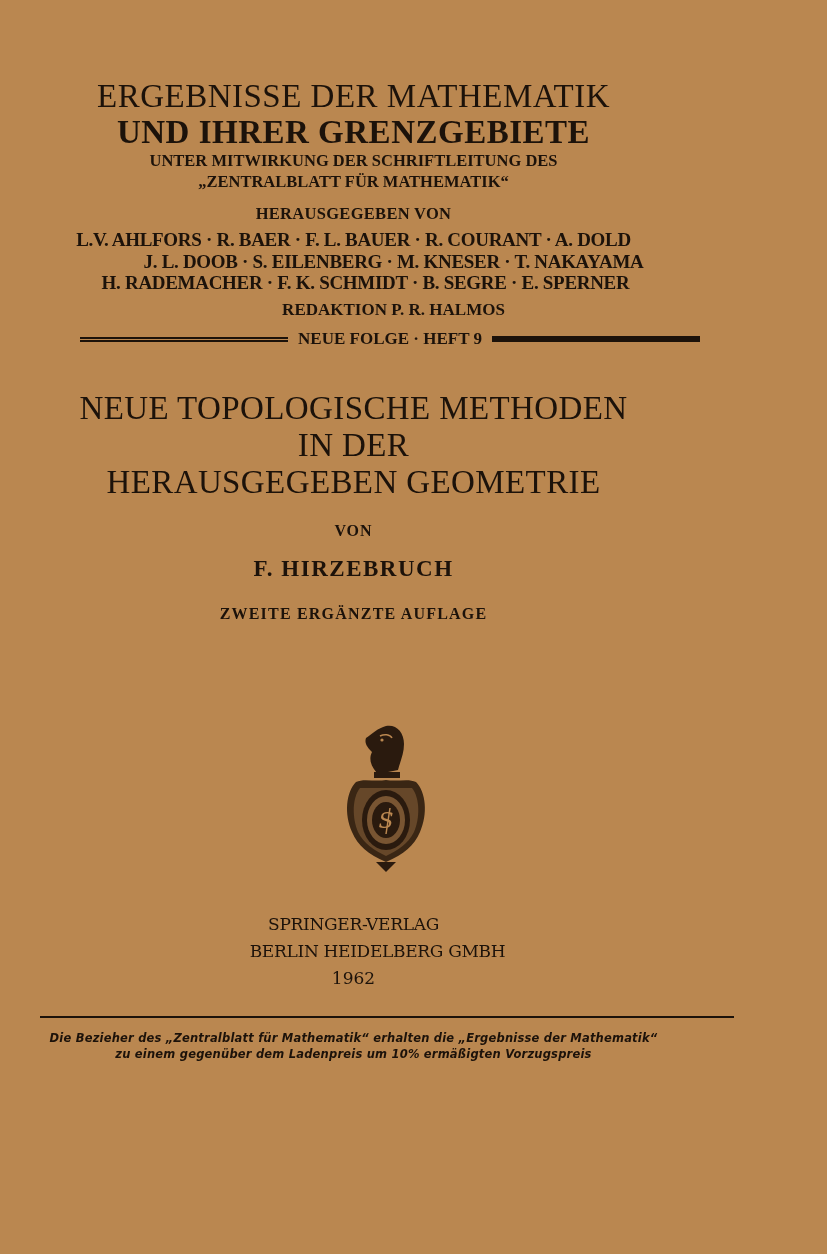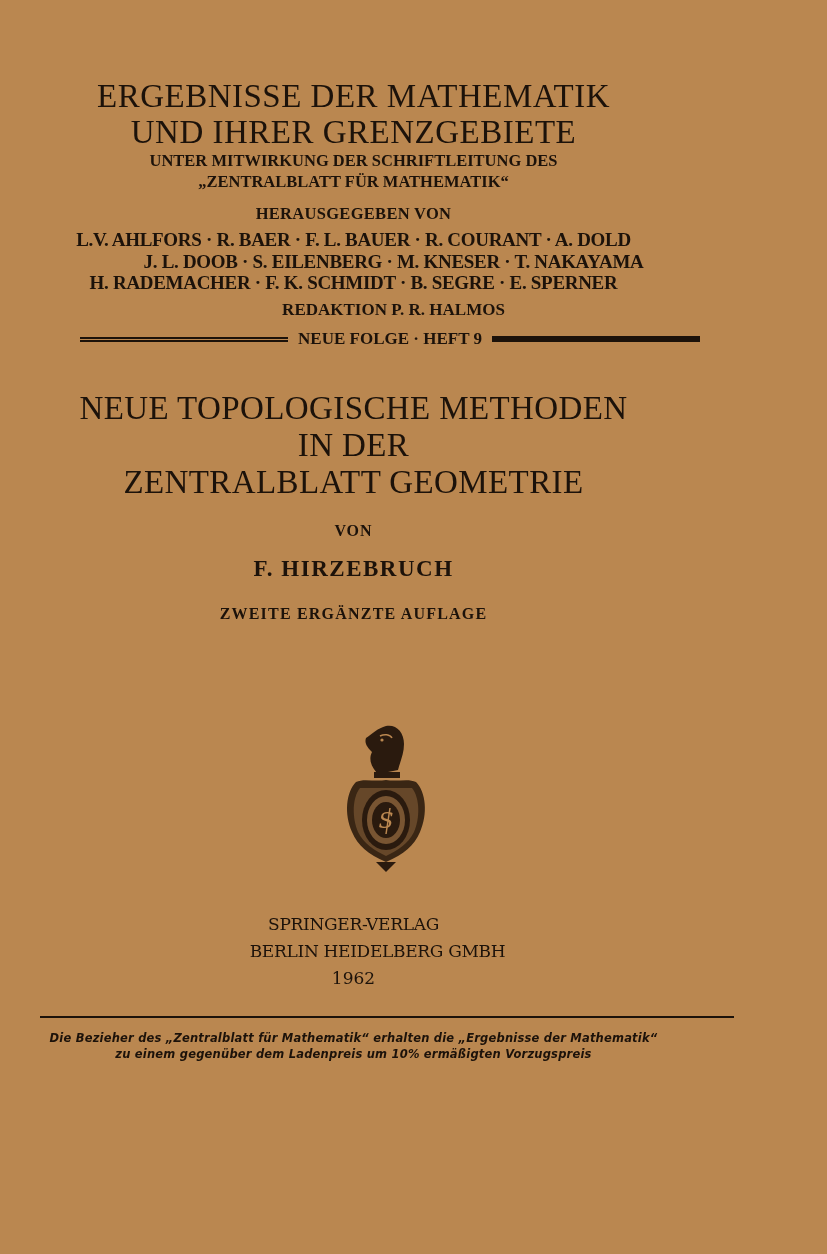--- a/index.html
+++ b/index.html
@@ -5,27 +5,27 @@
     html, body { margin: 0; padding: 0; }
     body {
       width: 827px; height: 1254px; overflow: hidden;
       background: #ba8750;
       color: #1c120a;
       position: relative;
       font-family: "Liberation Serif", "DejaVu Serif", serif;
     }
     .line { position: absolute; left: 0; width: 707px; text-align: center; white-space: nowrap; }
     .series1 { top: 78px; font-size: 33px; letter-spacing: 0.5px; line-height: 36px; }
-    .series2 { top: 114px; font-size: 33px; letter-spacing: 0.5px; line-height: 36px; }
+    .series2 { top: 114px; font-size: 33px; letter-spacing: 0.5px; line-height: 36px; font-weight: bold; }
     .sub1 { top: 151px; font-size: 16.5px; font-weight: bold; line-height: 20px; }
     .sub2 { top: 172px; font-size: 16.5px; font-weight: bold; line-height: 20px; }
     .hrsg { top: 204px; font-size: 16.5px; font-weight: bold; line-height: 20px; letter-spacing: 0.3px; }
     .ed1 { top: 228px; font-size: 19px; font-weight: bold; line-height: 23px; letter-spacing: -0.3px; }
     .ed2 { top: 250px; font-size: 19px; font-weight: bold; line-height: 23px; letter-spacing: -0.3px; padding-left: 40px; }
-    .ed3 { top: 271px; font-size: 19px; font-weight: bold; line-height: 23px; letter-spacing: -0.3px; }
+    .ed3 { top: 271px; font-size: 19px; font-weight: bold; line-height: 23px; letter-spacing: -0.3px; padding-left: 12px; }
     .red { top: 299px; font-size: 17px; font-weight: bold; line-height: 21px; padding-left: 40px; }
     .folge-row { position: absolute; top: 328px; left: 80px; width: 620px; height: 22px; display: flex; align-items: center; }
     .rule { flex: 1; height: 5px; border-top: 2px solid #1c120a; border-bottom: 2px solid #1c120a; box-sizing: border-box; }
     .rule.right { border-top-width: 3px; border-bottom-width: 3px; height: 6px; }
     .folge { padding: 0 10px; font-size: 17px; font-weight: bold; line-height: 20px; }
     .t1 { top: 389px; font-size: 33px; line-height: 38px; letter-spacing: 0.4px; }
     .t2 { top: 426px; font-size: 33px; line-height: 38px; letter-spacing: 0.4px; }
     .t3 { top: 463px; font-size: 33px; line-height: 38px; letter-spacing: 0.4px; }
     .von { top: 521px; font-size: 16px; font-weight: bold; line-height: 20px; letter-spacing: 1px; }
     .author { top: 555px; font-size: 23px; font-weight: bold; line-height: 28px; letter-spacing: 1.5px; }
@@ -54,21 +54,21 @@
   <div class="line red">REDAKTION P. R. HALMOS</div>
 
   <div class="folge-row">
     <div class="rule"></div>
     <div class="folge">NEUE FOLGE · HEFT 9</div>
     <div class="rule right"></div>
   </div>
 
   <div class="line t1">NEUE TOPOLOGISCHE METHODEN</div>
   <div class="line t2">IN DER</div>
-  <div class="line t3">ZENTRALBLATT GEOMETRIE</div>
+  <div class="line t3">HERAUSGEGEBEN GEOMETRIE</div>
   <div class="line von">VON</div>
   <div class="line author">F. HIRZEBRUCH</div>
   <div class="line edition">ZWEITE ERGÄNZTE AUFLAGE</div>
 
   <div class="logo">
     <svg width="96" height="150" viewBox="0 0 96 150">
 
       <path d="M40 52 C34 46 30 38 34 30 C30 26 26 22 28 16 C34 12 40 6 48 4 C58 2 66 10 66 22 C66 32 62 40 60 48 Z" fill="#2a1a0e"></path>
       <path d="M42 14 C46 12 52 12 54 16" stroke="#ba8750" stroke-width="1.5" fill="none"></path>
       <circle cx="44" cy="18" r="1.6" fill="#ba8750"></circle>

